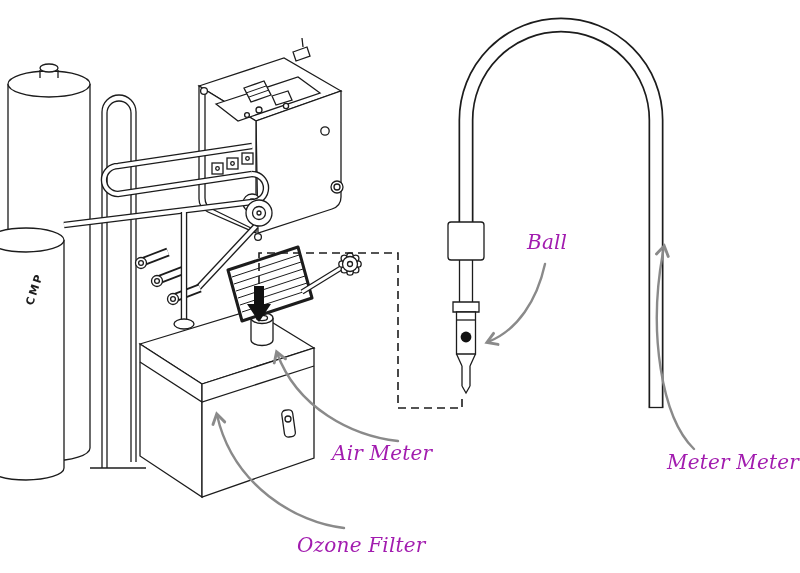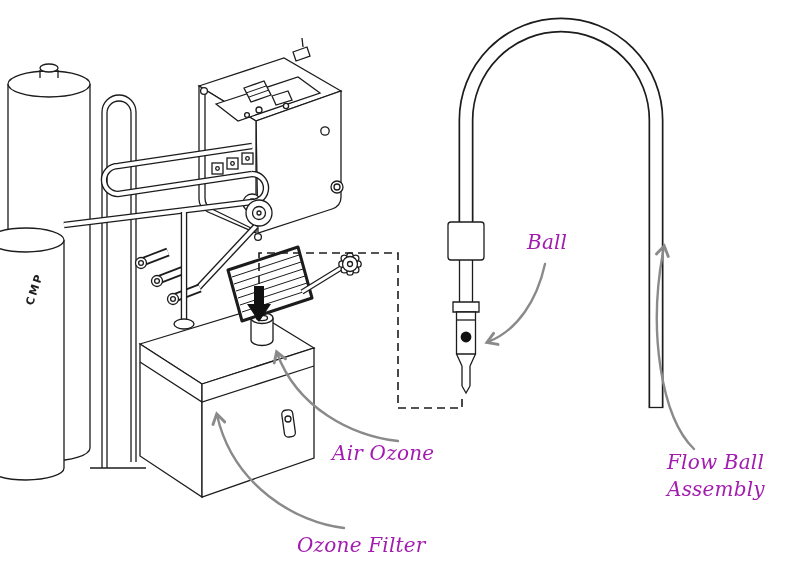--- a/index.html
+++ b/index.html
@@ -171,21 +171,20 @@
     </g>
 
     <path class="callout" marker-end="url(#mArrow)" d="M545 264 C537 300, 518 330, 488 342"></path>
     <path class="callout" marker-end="url(#mArrow)" d="M398 441 C352 436, 297 408, 277 353"></path>
     <path class="callout" marker-end="url(#mArrow)" d="M694 449 C662 418, 647 332, 664 247"></path>
     <path class="callout" marker-end="url(#mArrow)" d="M344 528 C297 523, 233 486, 217 415"></path>
   </svg>
 
   <div class="label" style="left:527px; top:230px;">Ball</div>
 
-  <div class="label" style="left:332px; top:441px;">Air Ozone</div>
+  <div class="label" style="left:332px; top:441px;">Air Meter</div>
 
   <div class="label" style="left:667px; top:449px;">
-    <div class="line">Flow Ball</div>
-    <div class="line">Assembly</div>
+    <div class="line">Meter Meter</div>
   </div>
 
   <div class="label" style="left:297px; top:533px;">Ozone Filter</div>
 </div>
 
 </body></html>

